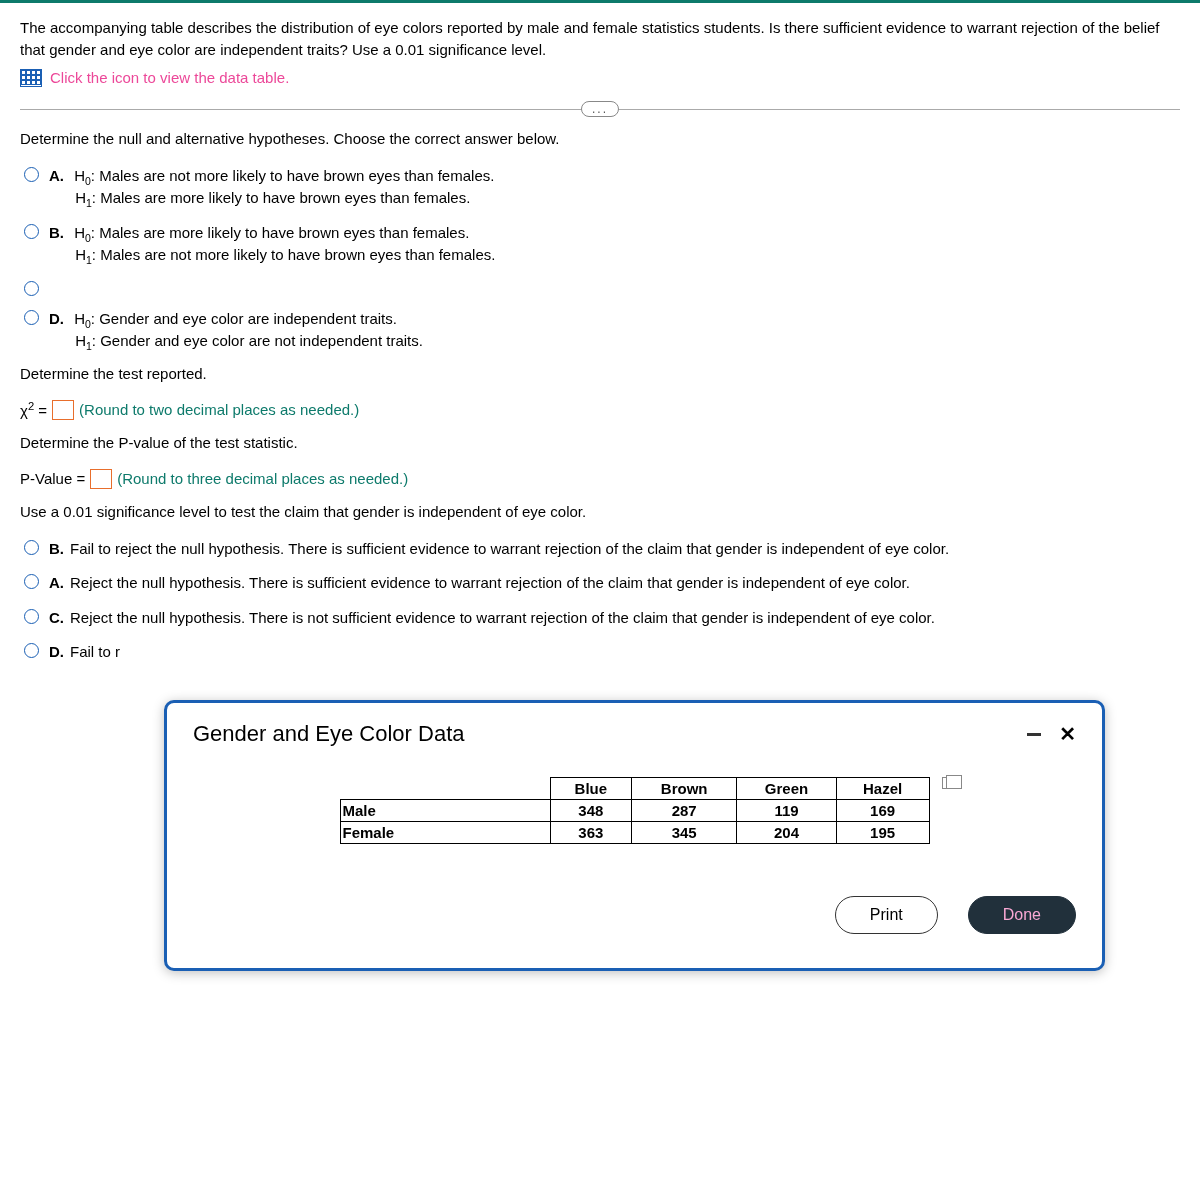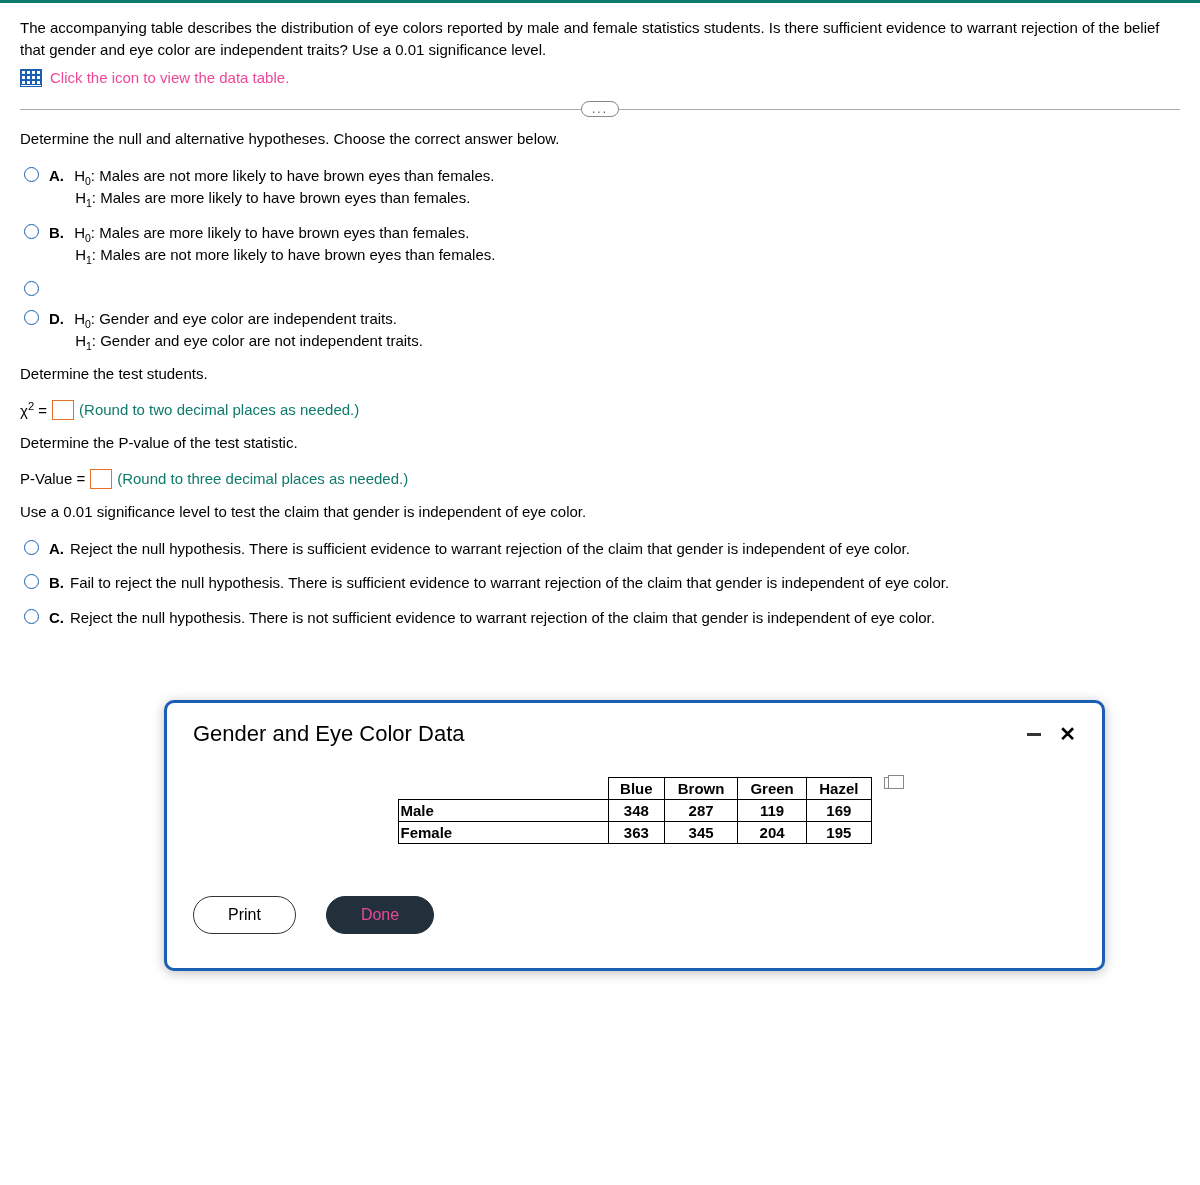--- a/index.html
+++ b/index.html
@@ -117,21 +117,21 @@
     background: #333;
     cursor: pointer;
   }
   .close-icon {
     font-size: 20px;
     cursor: pointer;
     font-weight: bold;
   }
   .data-table-wrap {
     margin: 0 auto;
-    width: 474px;
+    width: 590px;
     position: relative;
   }
   .data-table {
     border-collapse: collapse;
     width: 100%;
   }
   .data-table th, .data-table td {
     border: 1px solid #000;
     padding: 2px 8px;
     text-align: center;
@@ -159,39 +159,39 @@
     position: absolute;
     left: 3px;
     top: -3px;
     width: 14px;
     height: 12px;
     border: 1px solid #888;
     background: #fff;
   }
   .modal-buttons {
     display: flex;
-    justify-content: flex-start;
+    justify-content: flex-end;
     gap: 30px;
     margin-top: 52px;
   }
   .btn {
     padding: 9px 34px;
     border-radius: 24px;
     font-size: 16px;
     cursor: pointer;
   }
   .btn-outline {
     background: #fff;
     border: 1.5px solid #333;
     color: #000;
   }
   .btn-solid {
     background: #21303b;
     border: 1.5px solid #21303b;
-    color: #ec4899;
+    color: #f9a8d4;
   }
 </style>
 </head>
 <body>
 
 <div class="top-border"></div>
 <div class="container">
 
   <div class="problem-text">The accompanying table describes the distribution of eye colors reported by male and female statistics students. Is there sufficient evidence to warrant rejection of the belief that gender and eye color are independent traits? Use a 0.01 significance level.</div>
 
@@ -246,49 +246,53 @@
   <div class="radio-option">
     <div class="radio-circle"></div>
     <div class="opt-body">
       <span class="opt-letter">D.</span>
       <span>H</span><span class="subscript">0</span><span>: </span><span>Gender and eye color are independent traits.</span><br>
       <span style="display:inline-block;width:22px"></span>
       <span>H</span><span class="subscript">1</span><span>: </span><span>Gender and eye color are not independent traits.</span>
     </div>
   </div>
 
-  <div class="section" style="margin-top:6px">Determine the test students.</div>
+  <div class="section" style="margin-top:6px">Determine the test reported.</div>
 
   <div class="stat-line">
     <span><span>χ</span><sup style="font-size:0.75em">2</sup><span> =</span></span>
     <span class="input-box"></span>
     <span class="green-note">(Round to two decimal places as needed.)</span>
   </div>
 
   <div class="section">Determine the P-value of the test statistic.</div>
 
   <div class="stat-line">
     <span>P-Value =</span>
     <span class="input-box"></span>
     <span class="green-note">(Round to three decimal places as needed.)</span>
   </div>
 
   <div class="section">Use a 0.01 significance level to test the claim that gender is independent of eye color.</div>
 
   <div class="radio-option">
     <div class="radio-circle"></div>
+    <div class="opt-body"><span class="opt-letter">B.</span><span>Fail to reject the null hypothesis. There is sufficient evidence to warrant rejection of the claim that gender is independent of eye color.</span></div>
+  </div>
+  <div class="radio-option">
+    <div class="radio-circle"></div>
     <div class="opt-body"><span class="opt-letter">A.</span><span>Reject the null hypothesis. There is sufficient evidence to warrant rejection of the claim that gender is independent of eye color.</span></div>
   </div>
   <div class="radio-option">
     <div class="radio-circle"></div>
-    <div class="opt-body"><span class="opt-letter">B.</span><span>Fail to reject the null hypothesis. There is sufficient evidence to warrant rejection of the claim that gender is independent of eye color.</span></div>
-  </div>
-  <div class="radio-option">
-    <div class="radio-circle"></div>
     <div class="opt-body"><span class="opt-letter">C.</span><span>Reject the null hypothesis. There is not sufficient evidence to warrant rejection of the claim that gender is independent of eye color.</span></div>
+  </div>
+  <div class="radio-option">
+    <div class="radio-circle"></div>
+    <div class="opt-body"><span class="opt-letter">D.</span><span>Fail to r</span></div>
   </div>
 
 </div>
 
 <div class="modal-overlay">
   <div class="modal-header">
     <div class="modal-title">Gender and Eye Color Data</div>
     <div class="modal-ctrls">
       <div class="min-icon"></div>
       <div class="close-icon">✕</div>

